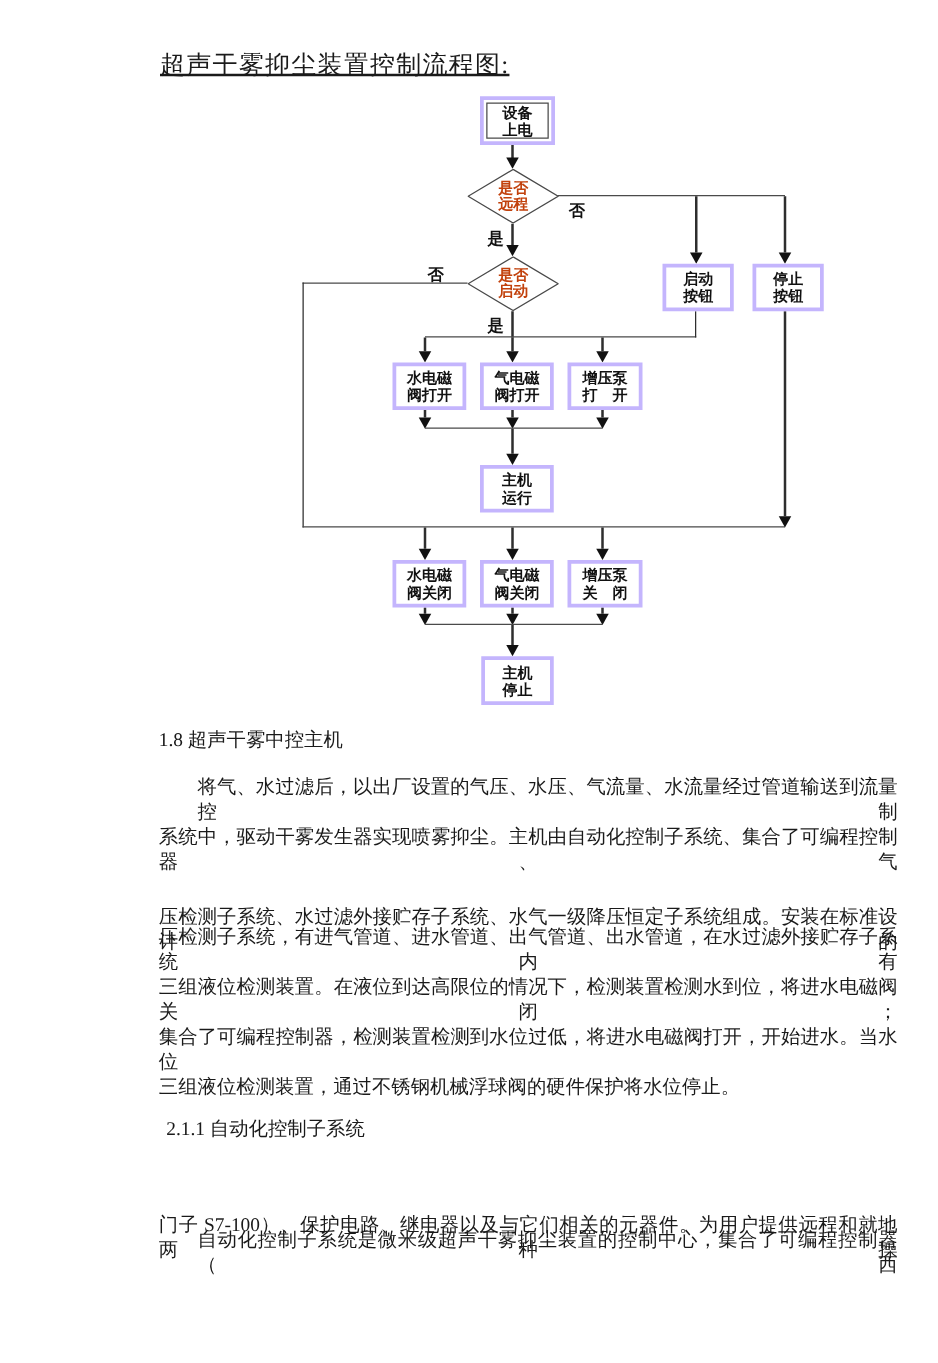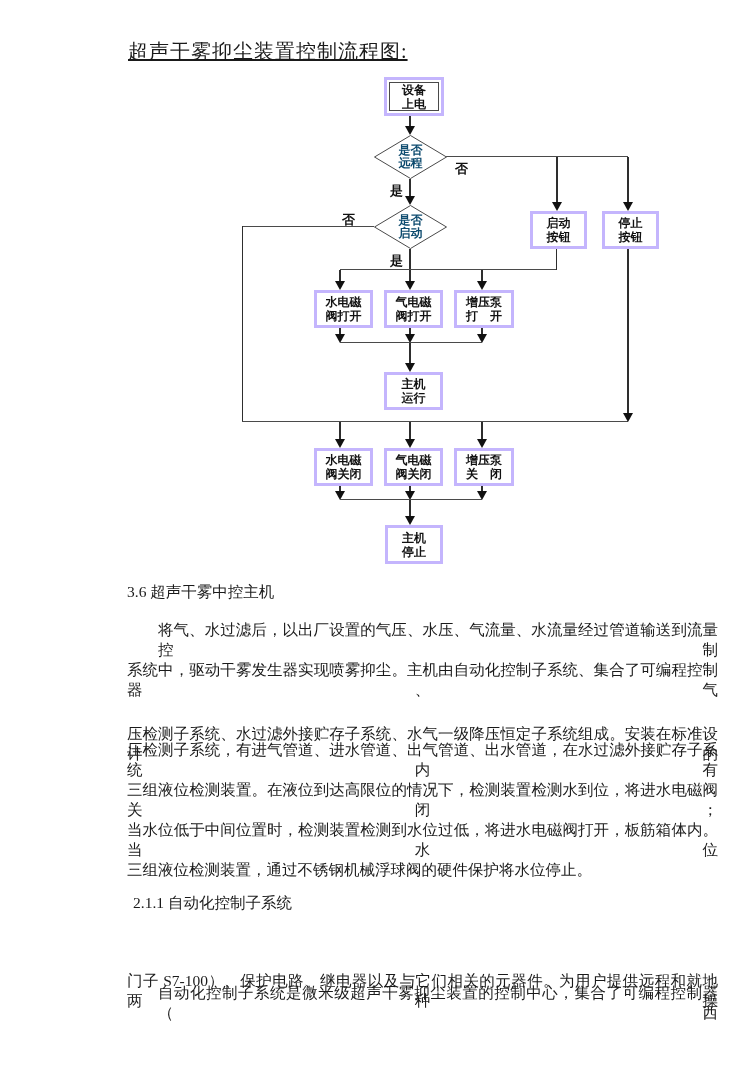--- a/index.html
+++ b/index.html
@@ -30,21 +30,21 @@
   }
   .fbox-inner{
     position:absolute;left:2px;top:2px;right:2px;bottom:2px;border:1px solid #4a4a4a;
     display:flex;flex-direction:column;align-items:center;justify-content:center;
   }
   .diamond{position:absolute;}
   .diamond svg{position:absolute;left:0;top:0;}
   .diamond .dtext{
     position:absolute;left:0;top:0;width:100%;height:100%;
     display:flex;flex-direction:column;align-items:center;justify-content:center;
-    font-weight:bold;font-size:12px;line-height:13px;color:#0c4a6e;
+    font-weight:bold;font-size:12px;line-height:13px;color:#c2410c;
   }
   .edge-label{position:absolute;font-weight:bold;font-size:13px;color:#111;}
 </style>
 </head>
 <body>
 
 <div class="abs doc-title">超声干雾抑尘装置控制流程图:</div>
 
 <div class="abs" style="left:0;top:0;width:750px;height:570px;">
 
@@ -178,26 +178,26 @@
     <span>增压泵</span>
     <span>关　闭</span>
   </div>
 
   <div class="fbox" style="left:385px;top:525px;width:52px;height:33px;">
     <span>主机</span>
     <span>停止</span>
   </div>
 </div>
 
-<div class="abs h2" style="top:582px;">3.6 超声干雾中控主机</div>
+<div class="abs h2" style="top:582px;">1.8 超声干雾中控主机</div>
 
 <div class="abs textline indent" style="top:620px;">将气、水过滤后，以出厂设置的气压、水压、气流量、水流量经过管道输送到流量控制</div>
 <div class="abs textline" style="top:660px;">系统中，驱动干雾发生器实现喷雾抑尘。主机由自动化控制子系统、集合了可编程控制器、气</div>
 <div class="abs textline" style="top:700px;margin-top:24px;">压检测子系统、水过滤外接贮存子系统、水气一级降压恒定子系统组成。安装在标准设计的</div>
 <div class="abs textline" style="top:740px;">压检测子系统，有进气管道、进水管道、出气管道、出水管道，在水过滤外接贮存子系统内有</div>
 <div class="abs textline" style="top:780px;">三组液位检测装置。在液位到达高限位的情况下，检测装置检测水到位，将进水电磁阀关闭；</div>
-<div class="abs textline" style="top:820px;">当水位低于中间位置时，检测装置检测到水位过低，将进水电磁阀打开，板筋箱体内。当水位</div>
+<div class="abs textline" style="top:820px;">集合了可编程控制器，检测装置检测到水位过低，将进水电磁阀打开，开始进水。当水位</div>
 <div class="abs textline lastline" style="top:860px;">三组液位检测装置，通过不锈钢机械浮球阀的硬件保护将水位停止。</div>
 
 <div class="abs h2" style="top:893px;left:133px;">2.1.1 自动化控制子系统</div>
 
 <div class="abs textline indent" style="top:983px;">自动化控制子系统是微米级超声干雾抑尘装置的控制中心，集合了可编程控制器（西</div>
 <div class="abs textline" style="top:971px;">门子 S7-100）、保护电路、继电器以及与它们相关的元器件。为用户提供远程和就地两种操</div>
 
 </body></html>

